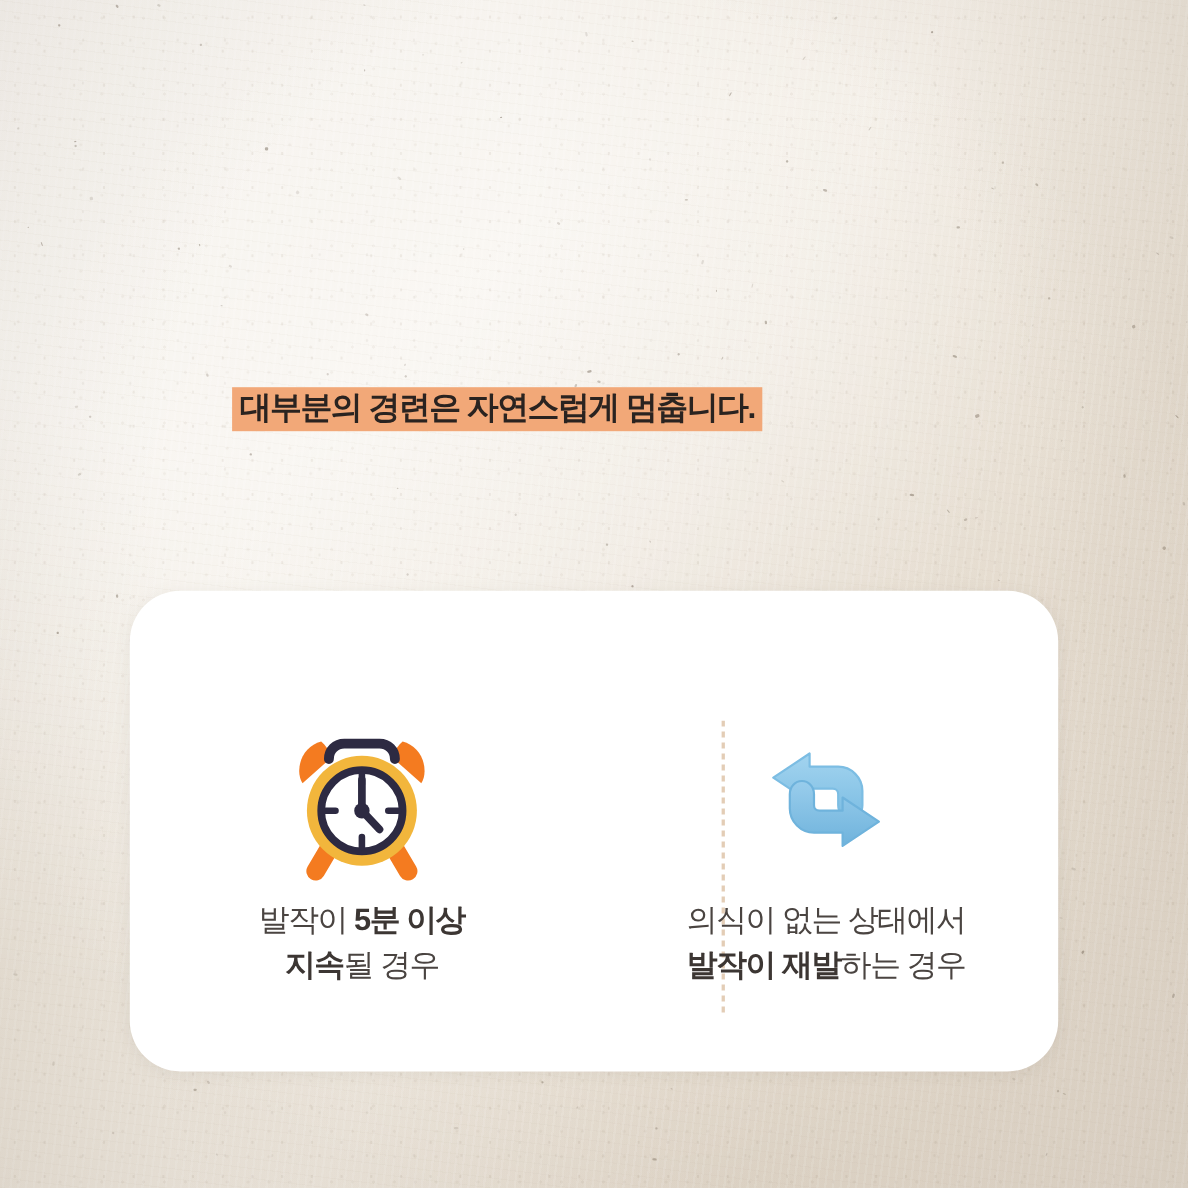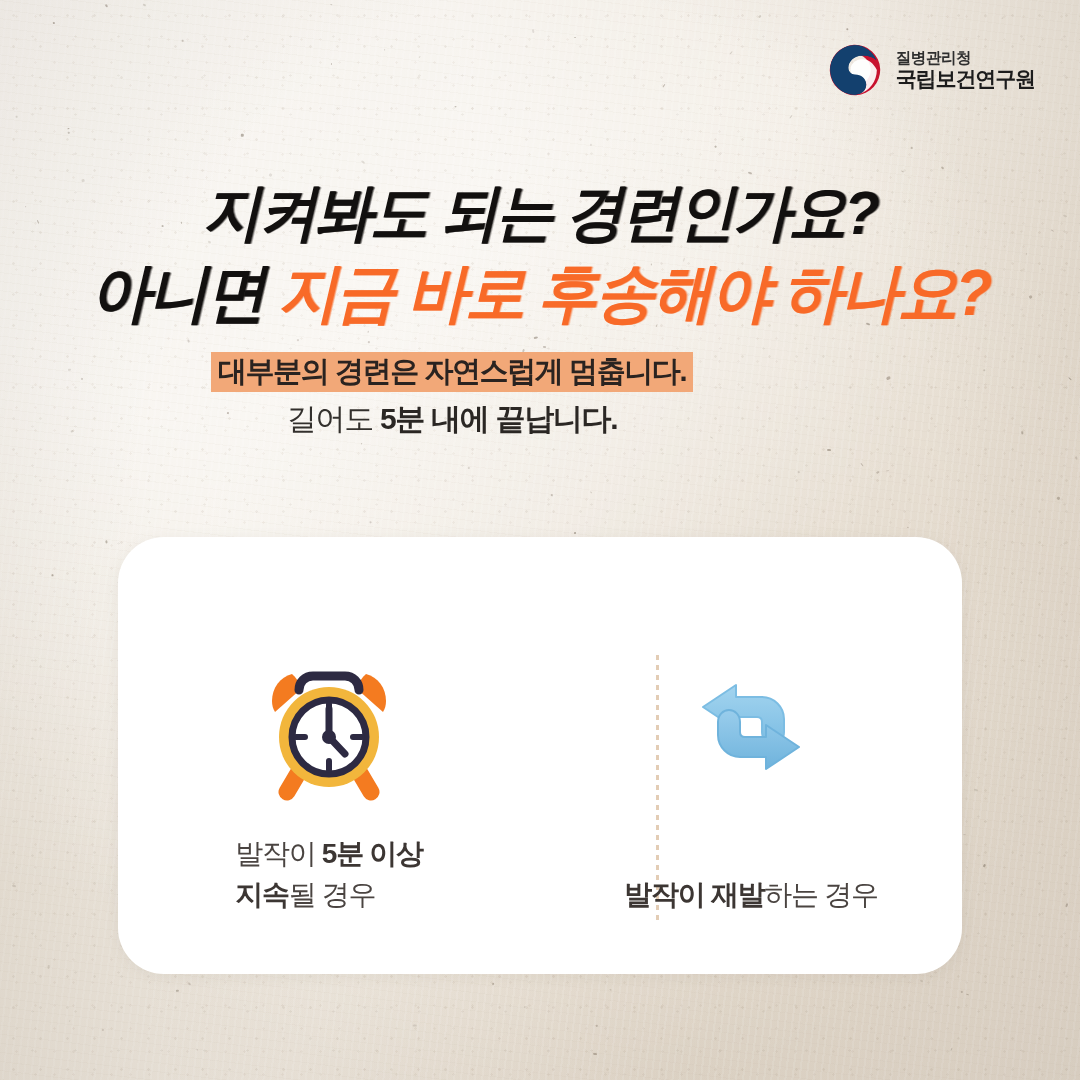--- a/index.html
+++ b/index.html
@@ -123,22 +123,22 @@
   .cols{
     position:absolute; top:110px; left:0; width:100%; height:300px;
     display:flex;
   }
   .col{
     flex:1 1 50%;
     display:flex; flex-direction:column; align-items:center;
   }
   .icon-box{ height:160px; display:flex; align-items:center; justify-content:center; }
   .cap{
-    margin-top:26px;
-    font-size:28px; line-height:1.48;
+    margin-top:8px;
+    text-align:center; font-size:28px; line-height:1.48;
     letter-spacing:-1.3px; color:#4a4441; font-weight:400;
   }
   .cap b{ font-weight:800; color:#3c3633; }
 </style>
 </head>
 <body>
 
 <div class="poster">
 
   <div class="grain"></div>
@@ -330,50 +330,25 @@
       <i style="left:92.78%;top:1.58%;width:1.0px;height:2.2px;opacity:0.20;transform:rotate(66deg)"></i>
       <i style="left:99.57%;top:42.28%;width:2.9px;height:1.6px;opacity:0.21;transform:rotate(69deg)"></i>
       <i style="left:55.94%;top:51.26%;width:2.3px;height:1.7px;opacity:0.34;transform:rotate(53deg)"></i>
       <i style="left:80.32%;top:79.20%;width:3.2px;height:2.5px;opacity:0.43;transform:rotate(143deg)"></i>
       <i style="left:22.31%;top:12.44%;width:3.0px;height:2.6px;opacity:0.46;transform:rotate(93deg)"></i>
       <i style="left:88.01%;top:97.03%;width:1.1px;height:2.6px;opacity:0.27;transform:rotate(23deg)"></i>
       <i style="left:56.47%;top:91.58%;width:1.2px;height:1.9px;opacity:0.27;transform:rotate(111deg)"></i>
     </div>
   <div class="vignette"></div>
 
-  <div class="logo">
-    <svg class="logo-mark" viewBox="0 0 100 100">
-      <path d="M50 5a45 45 0 1 0 0 90 45 45 0 0 0 0-90Zm0 17a28 28 0 1 1 0 56 28 28 0 0 1 0-56Z" fill="#c8102e" transform="rotate(-25 50 50)"></path>
-      <path d="M50 6c-24 0-44 20-44 44s20 44 44 44c12 0 20-8 20-18 0-11-9-18-20-18-7 0-12-5-12-12
-               0-11 10-22 26-22 10 0 18 3 24 8C81 17 67 6 50 6Z" fill="#13406e"></path>
-      <path d="M63 31c-12 0-21 8-21 18 0 7 5 12 12 12 9 0 16 6 16 15 0 8-5 14-12 17
-               18-6 31-23 31-43-6-12-15-19-26-19Z" fill="#ffffff" opacity=".92"></path>
-      <path d="M50 6c-24 0-44 20-44 44s20 44 44 44c12 0 20-8 20-18 0-11-9-18-20-18-7 0-12-5-12-12
-               0-11 10-22 26-22 10 0 18 3 24 8C81 17 67 6 50 6Z" fill="#13406e"></path>
-    </svg>
-    <div class="logo-text">
-      <div class="logo-small">질병관리청</div>
-      <div class="logo-big">국립보건연구원</div>
-    </div>
-  </div>
-
-  <div class="headline">
-    <div class="hl-line l1">지켜봐도 되는 경련인가요?</div>
-    <div class="hl-line l2">
-      <span>아니면</span>
-      <span class="hl-orange">지금 바로 후송해야 하나요?</span>
-    </div>
-  </div>
+
 
   <div class="subtitle">
     <div>
       <span class="sub-hi">대부분의 경련은 자연스럽게 멈춥니다.</span>
-    </div>
-    <div class="sub-line">
-      <span>길어도 </span><b>5분 내에 끝납니다.</b>
     </div>
   </div>
 
   <div class="card">
 
 
     <div class="divider"></div>
 
     <div class="cols">
 
@@ -418,20 +393,20 @@
                 <stop offset="100%" stop-color="#6fb3dc"></stop>
               </linearGradient>
             </defs>
 
             <path d="M60 33v12h26c12 0 22 10 22 22v13c0 7-5 12-11 12s-11-5-11-12V70c0-3-2-5-5-5H60v12L27 55Z" fill="url(#arrA)" stroke="#7cbde3" stroke-width="2" stroke-linejoin="round"></path>
 
             <path d="M90 117v-12H64c-12 0-22-10-22-22V70c0-7 5-12 11-12s11 5 11 12v10c0 3 2 5 5 5h21V73l33 22Z" fill="url(#arrB)" stroke="#6fb3dc" stroke-width="2" stroke-linejoin="round"></path>
           </svg>
         </div>
         <div class="cap">
-          <br>
+          <span>의식이 없는 상태에서</span><br>
           <b>발작이 재발</b><span>하는 경우</span>
         </div>
       </div>
 
     </div>
   </div>
 </div>
 
 </body></html>

